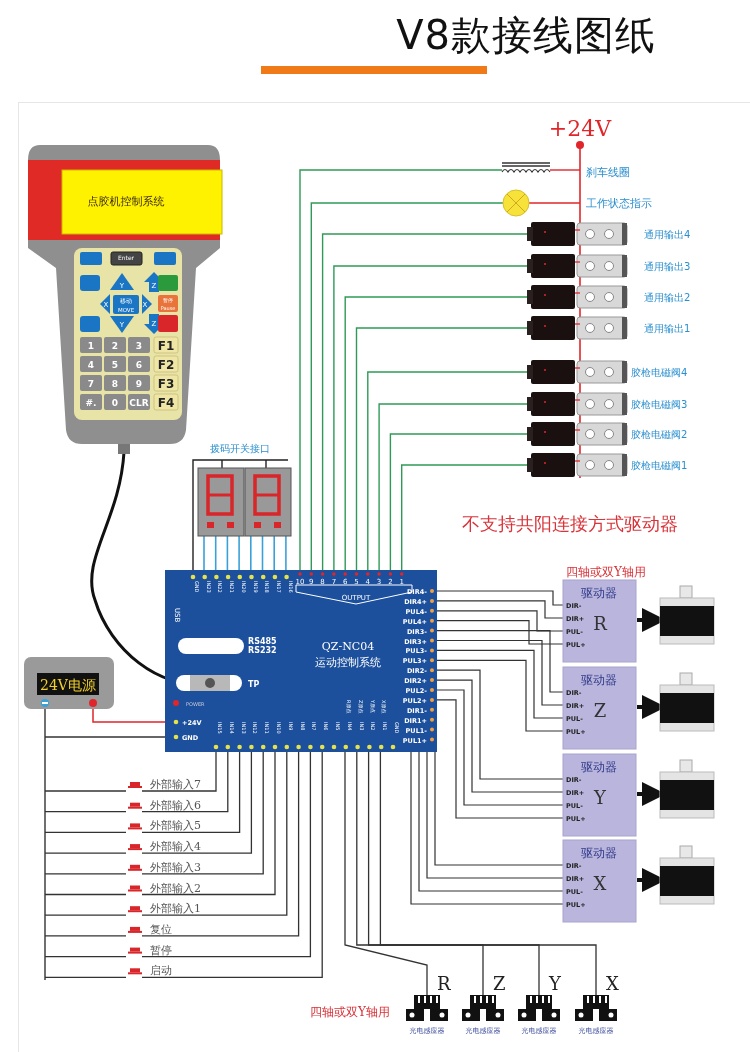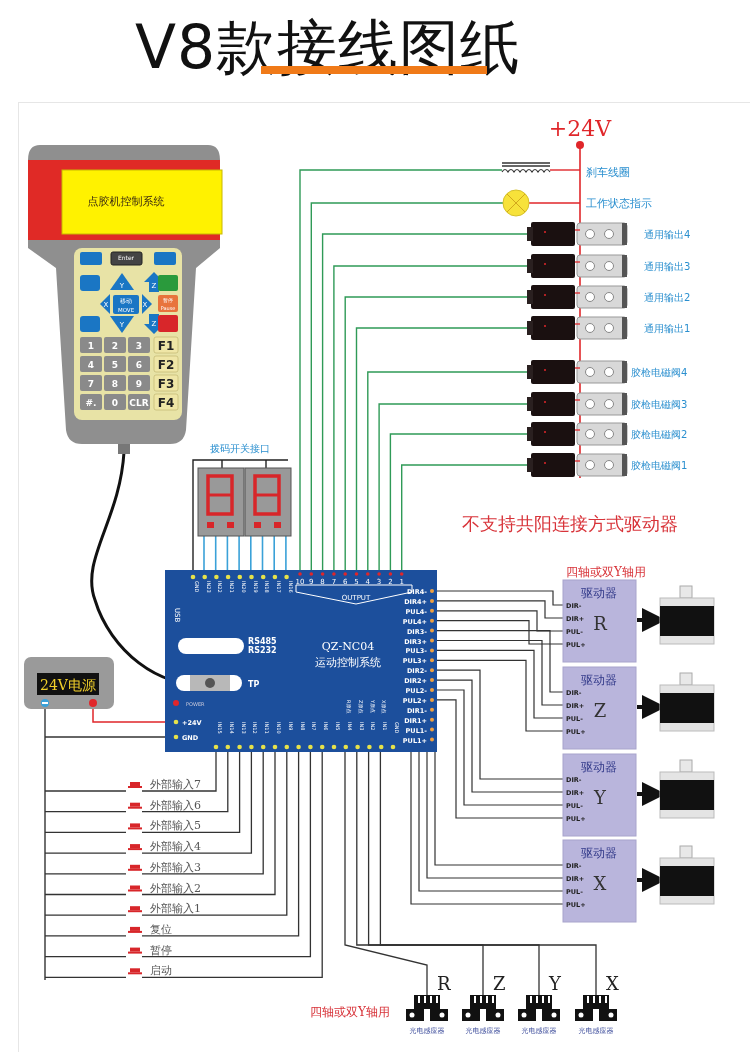--- a/index.html
+++ b/index.html
@@ -1,18 +1,18 @@
 <!DOCTYPE html>
 <html><head>
 <meta charset="utf-8">
 <style>
   html,body{margin:0;padding:0;background:#fff;}
   body{width:750px;height:1052px;position:relative;overflow:hidden;font-family:"DejaVu Sans",sans-serif;}
   .abs{position:absolute;}
-  #title{left:0;top:8px;width:656px;text-align:center;font-size:60px;color:#111;font-family:"DejaVu Sans",sans-serif;letter-spacing:1px;}
+  #title{left:0;top:8px;width:656px;text-align:right;font-size:40px;color:#111;font-family:"DejaVu Sans",sans-serif;letter-spacing:1px;}
   #title-bar{left:261px;top:66px;width:226px;height:8px;background:#f07a18;}
   #frame{left:18px;top:102px;width:732px;height:950px;border-left:1px solid #e6e6e6;border-top:1px solid #e6e6e6;}
   svg text{font-family:"DejaVu Sans",sans-serif;}
   .serif{font-family:"DejaVu Serif",serif;}
 </style>
 </head>
 <body>
 
 <div id="title" class="abs">V8款接线图纸</div>
 <div id="title-bar" class="abs"></div>

